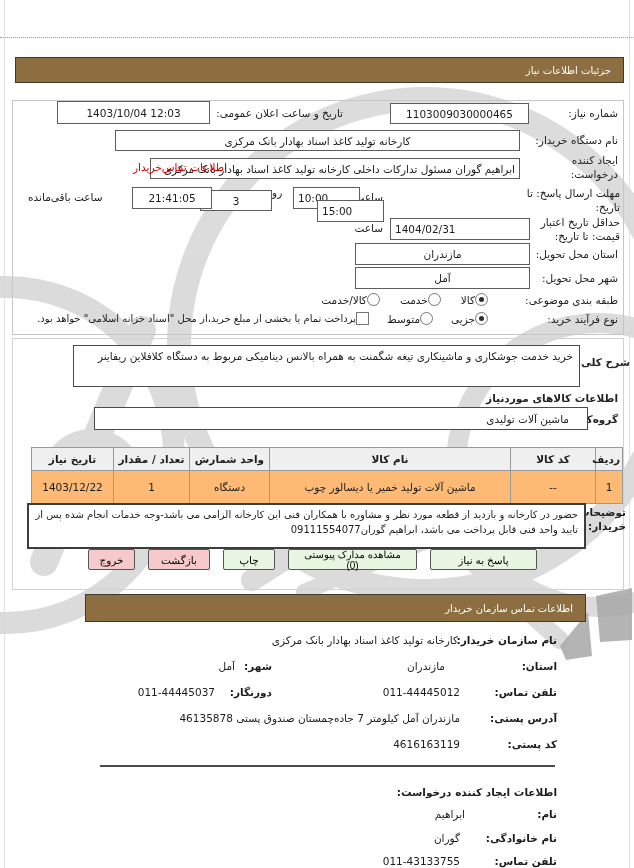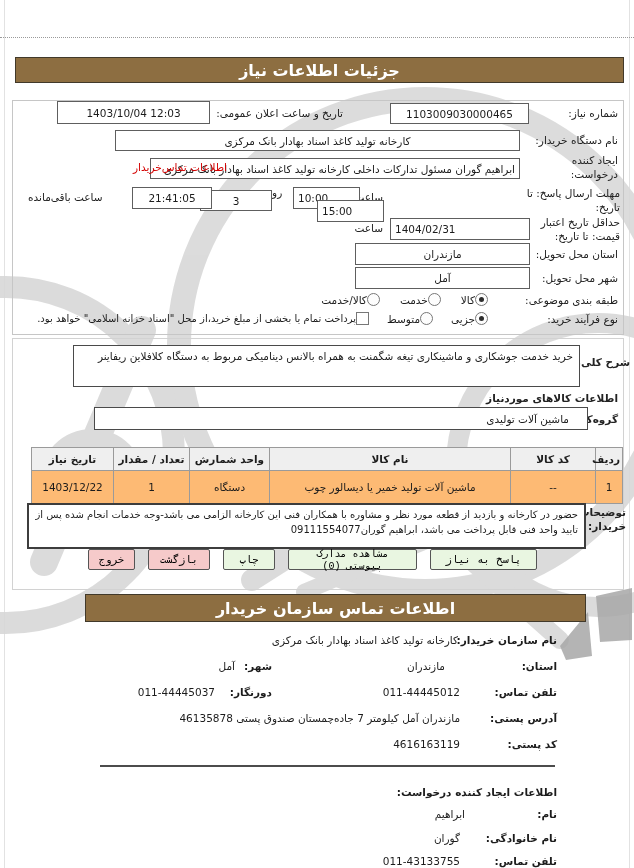--- a/index.html
+++ b/index.html
@@ -1,42 +1,42 @@
 <!DOCTYPE html>
 <html lang="fa" dir="rtl"><head>
 <meta charset="utf-8">
 <style>
   html,body{margin:0;padding:0;background:#fff;}
   #page{position:relative;width:634px;height:868px;background:#fff;overflow:hidden;
         font-family:"DejaVu Sans","Liberation Sans",sans-serif;font-size:10.5px;color:#1c1c1c;}
   .frame{position:absolute;left:4px;right:4px;top:0;bottom:0;border-left:1px solid #e2e2e2;border-right:1px solid #e2e2e2;z-index:0;}
   .dotline{position:absolute;left:0;right:0;top:37px;border-top:1px dotted #9a9a9a;z-index:1;}
   .wm{position:absolute;left:0;top:0;z-index:1;pointer-events:none;}
-  .bar{position:absolute;background:#8d6e41;border:1px solid #41392a;color:#fff;font-weight:bold;
-       font-size:16px;display:flex;align-items:center;justify-content:center;padding:0 12px;z-index:2;direction:rtl;}
+  .bar{position:absolute;background:#8d6e41;border:1px solid #41392a;color:#fff;font-weight:normal;
+       font-size:10px;display:flex;align-items:center;justify-content:flex-start;padding:0 12px;z-index:2;direction:rtl;}
   .panel{position:absolute;border:1px solid #c6c6c6;background:transparent;z-index:1;}
   .lbl{position:absolute;z-index:2;direction:rtl;text-align:right;white-space:nowrap;color:#222;}
   .lbl.wrap{white-space:normal;line-height:1.35;}
   .lbl.b{font-weight:bold;}
   .ibox{position:absolute;background:#fff;border:1px solid #5e5e5e;z-index:2;direction:rtl;
         display:flex;align-items:center;padding:0 4px;overflow:hidden;white-space:nowrap;}
   .ibox.center{justify-content:center;}
   .rgroup{position:absolute;display:flex;direction:rtl;align-items:center;gap:20px;z-index:2;}
   .ritem{display:flex;direction:rtl;align-items:center;white-space:nowrap;}
   .radio{width:11px;height:11px;border:1px solid #777;border-radius:50%;background:#fdfdfd;position:relative;flex:0 0 auto;}
   .radio.checked::after{content:"";position:absolute;left:2.5px;top:2.5px;width:5px;height:5px;border-radius:50%;background:#2d2d2d;}
   .chk{width:11px;height:11px;border:1px solid #777;background:#fff;flex:0 0 auto;}
   .link{position:absolute;color:#d40000;z-index:3;white-space:nowrap;cursor:pointer;direction:rtl;}
   table.goods{position:absolute;border-collapse:collapse;z-index:2;direction:rtl;table-layout:fixed;font-size:10.5px;}
   table.goods th,table.goods td{border:1px solid #9a9a9a;text-align:center;vertical-align:middle;padding:1px 2px;}
   table.goods th{background:#efefef;font-weight:bold;height:20px;}
   table.goods td{background:#fdba74;height:30px;}
   .btnrow{position:absolute;display:flex;direction:rtl;gap:13px;z-index:2;}
   .btn{height:21px;border:1px solid #555;border-radius:2px;font-size:10.5px;display:flex;align-items:center;
-       justify-content:center;cursor:pointer;font-family:Liberation Mono, monospace;padding:0 8px;box-sizing:border-box;}
+       justify-content:center;cursor:pointer;font-family:Liberation Sans, sans-serif;padding:0 8px;box-sizing:border-box;}
   .btn.green{background:#e9f6e1;}
   .btn.pink{background:#f6caca;}
   .cl{position:absolute;font-weight:bold;direction:rtl;white-space:nowrap;z-index:2;}
   .cv{position:absolute;direction:rtl;white-space:nowrap;z-index:2;}
   .divider{position:absolute;border-top:2px solid #4c4c4c;z-index:2;}
 </style>
 </head>
 <body>
 
 <div id="page">

